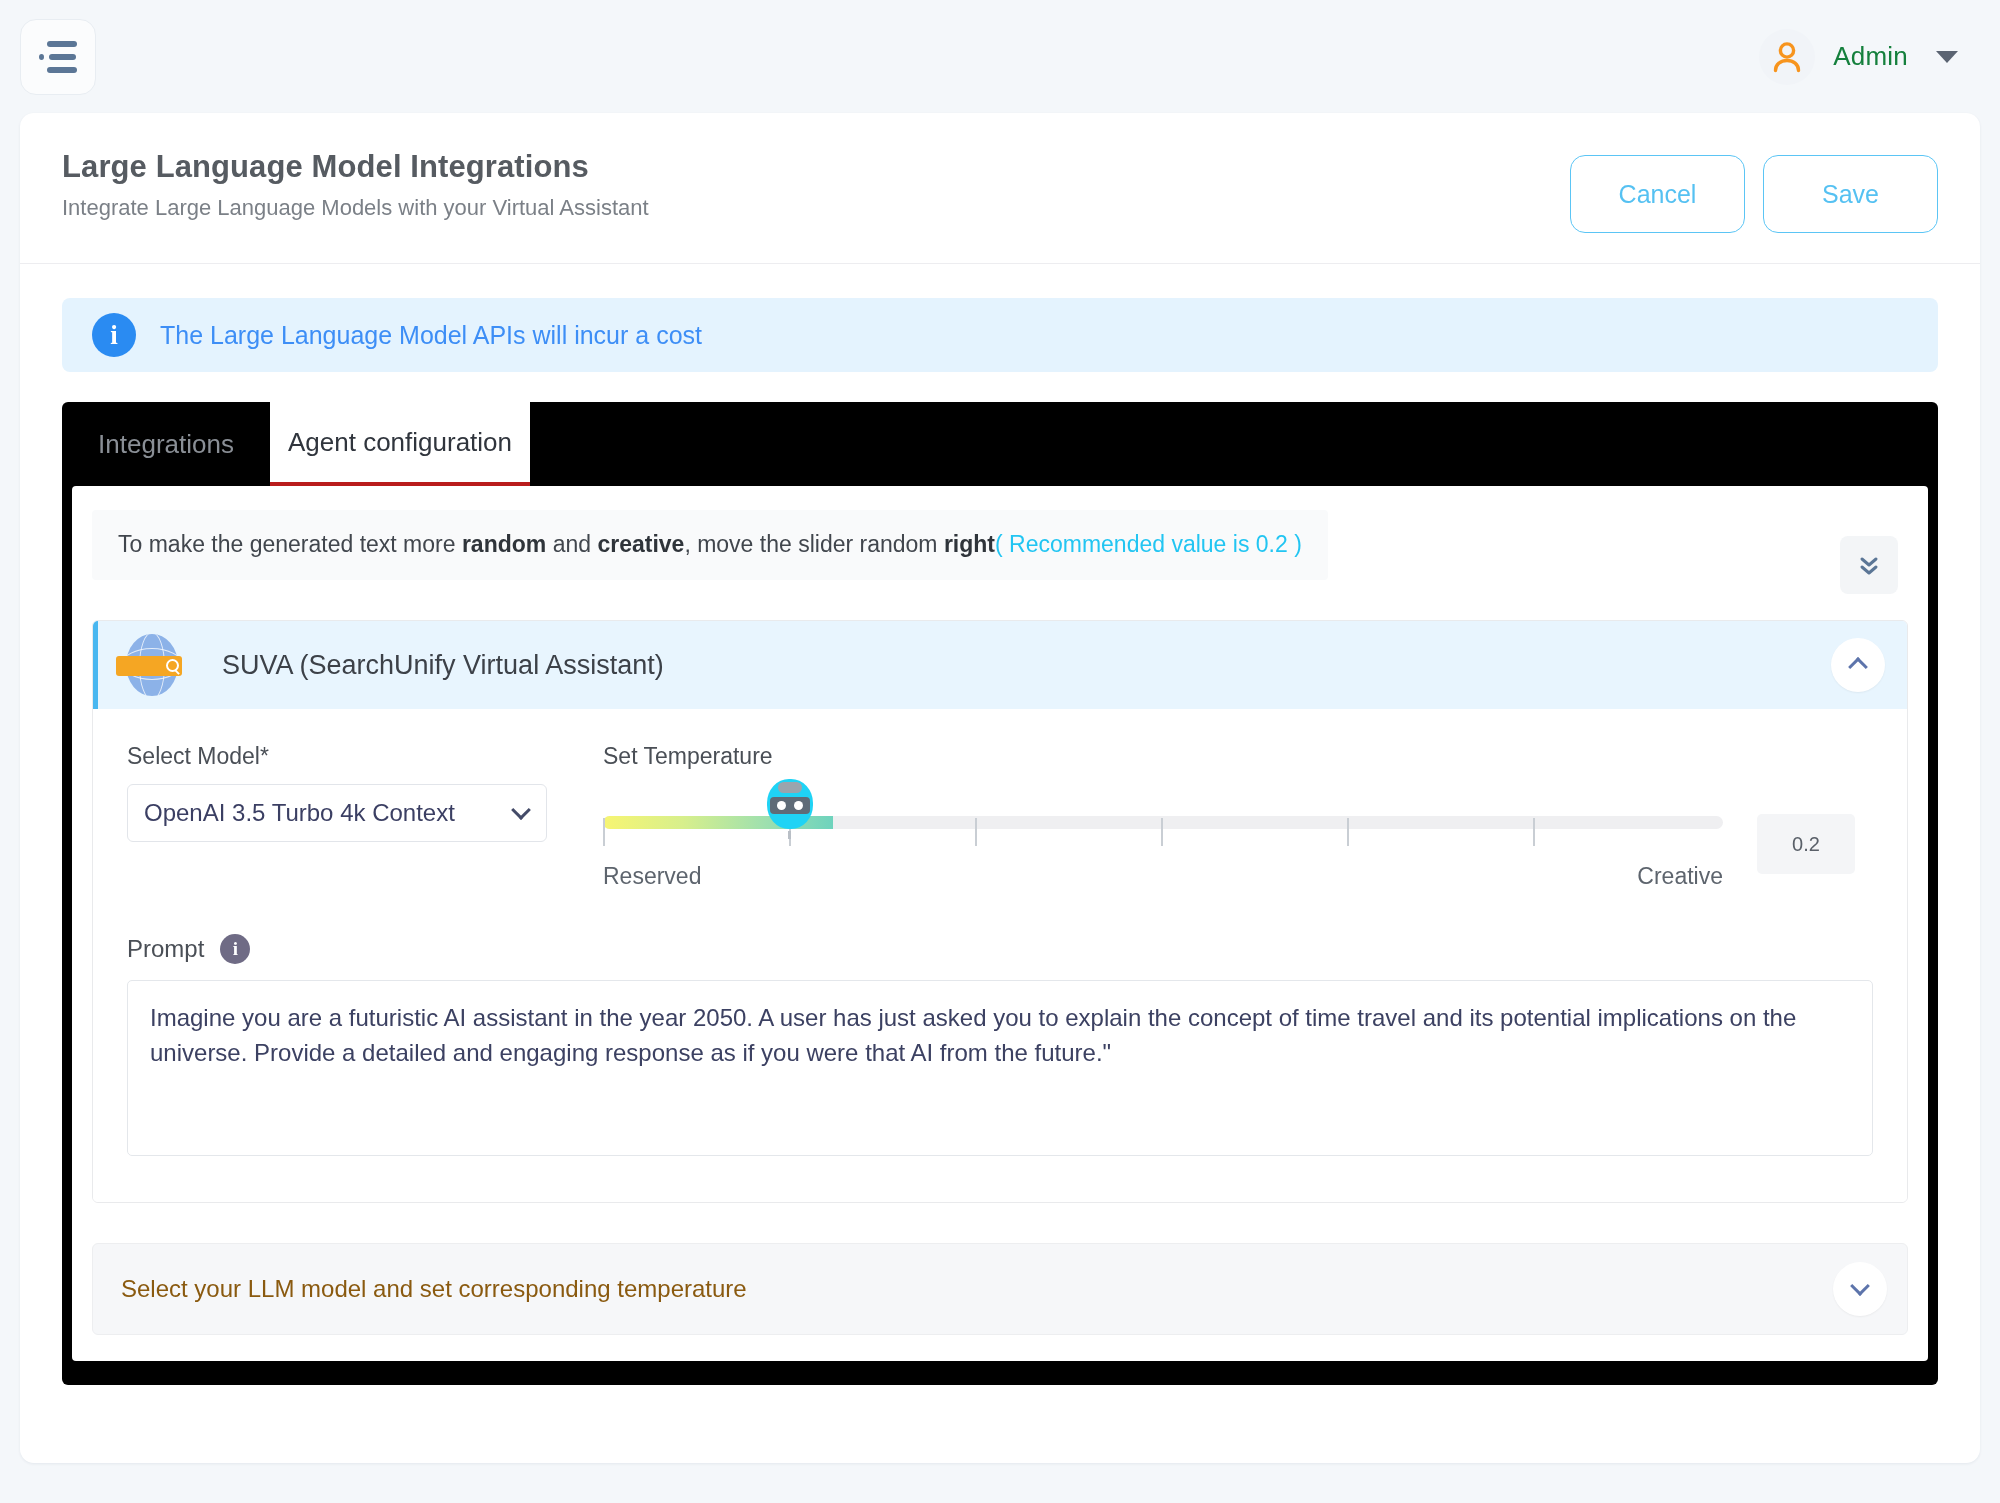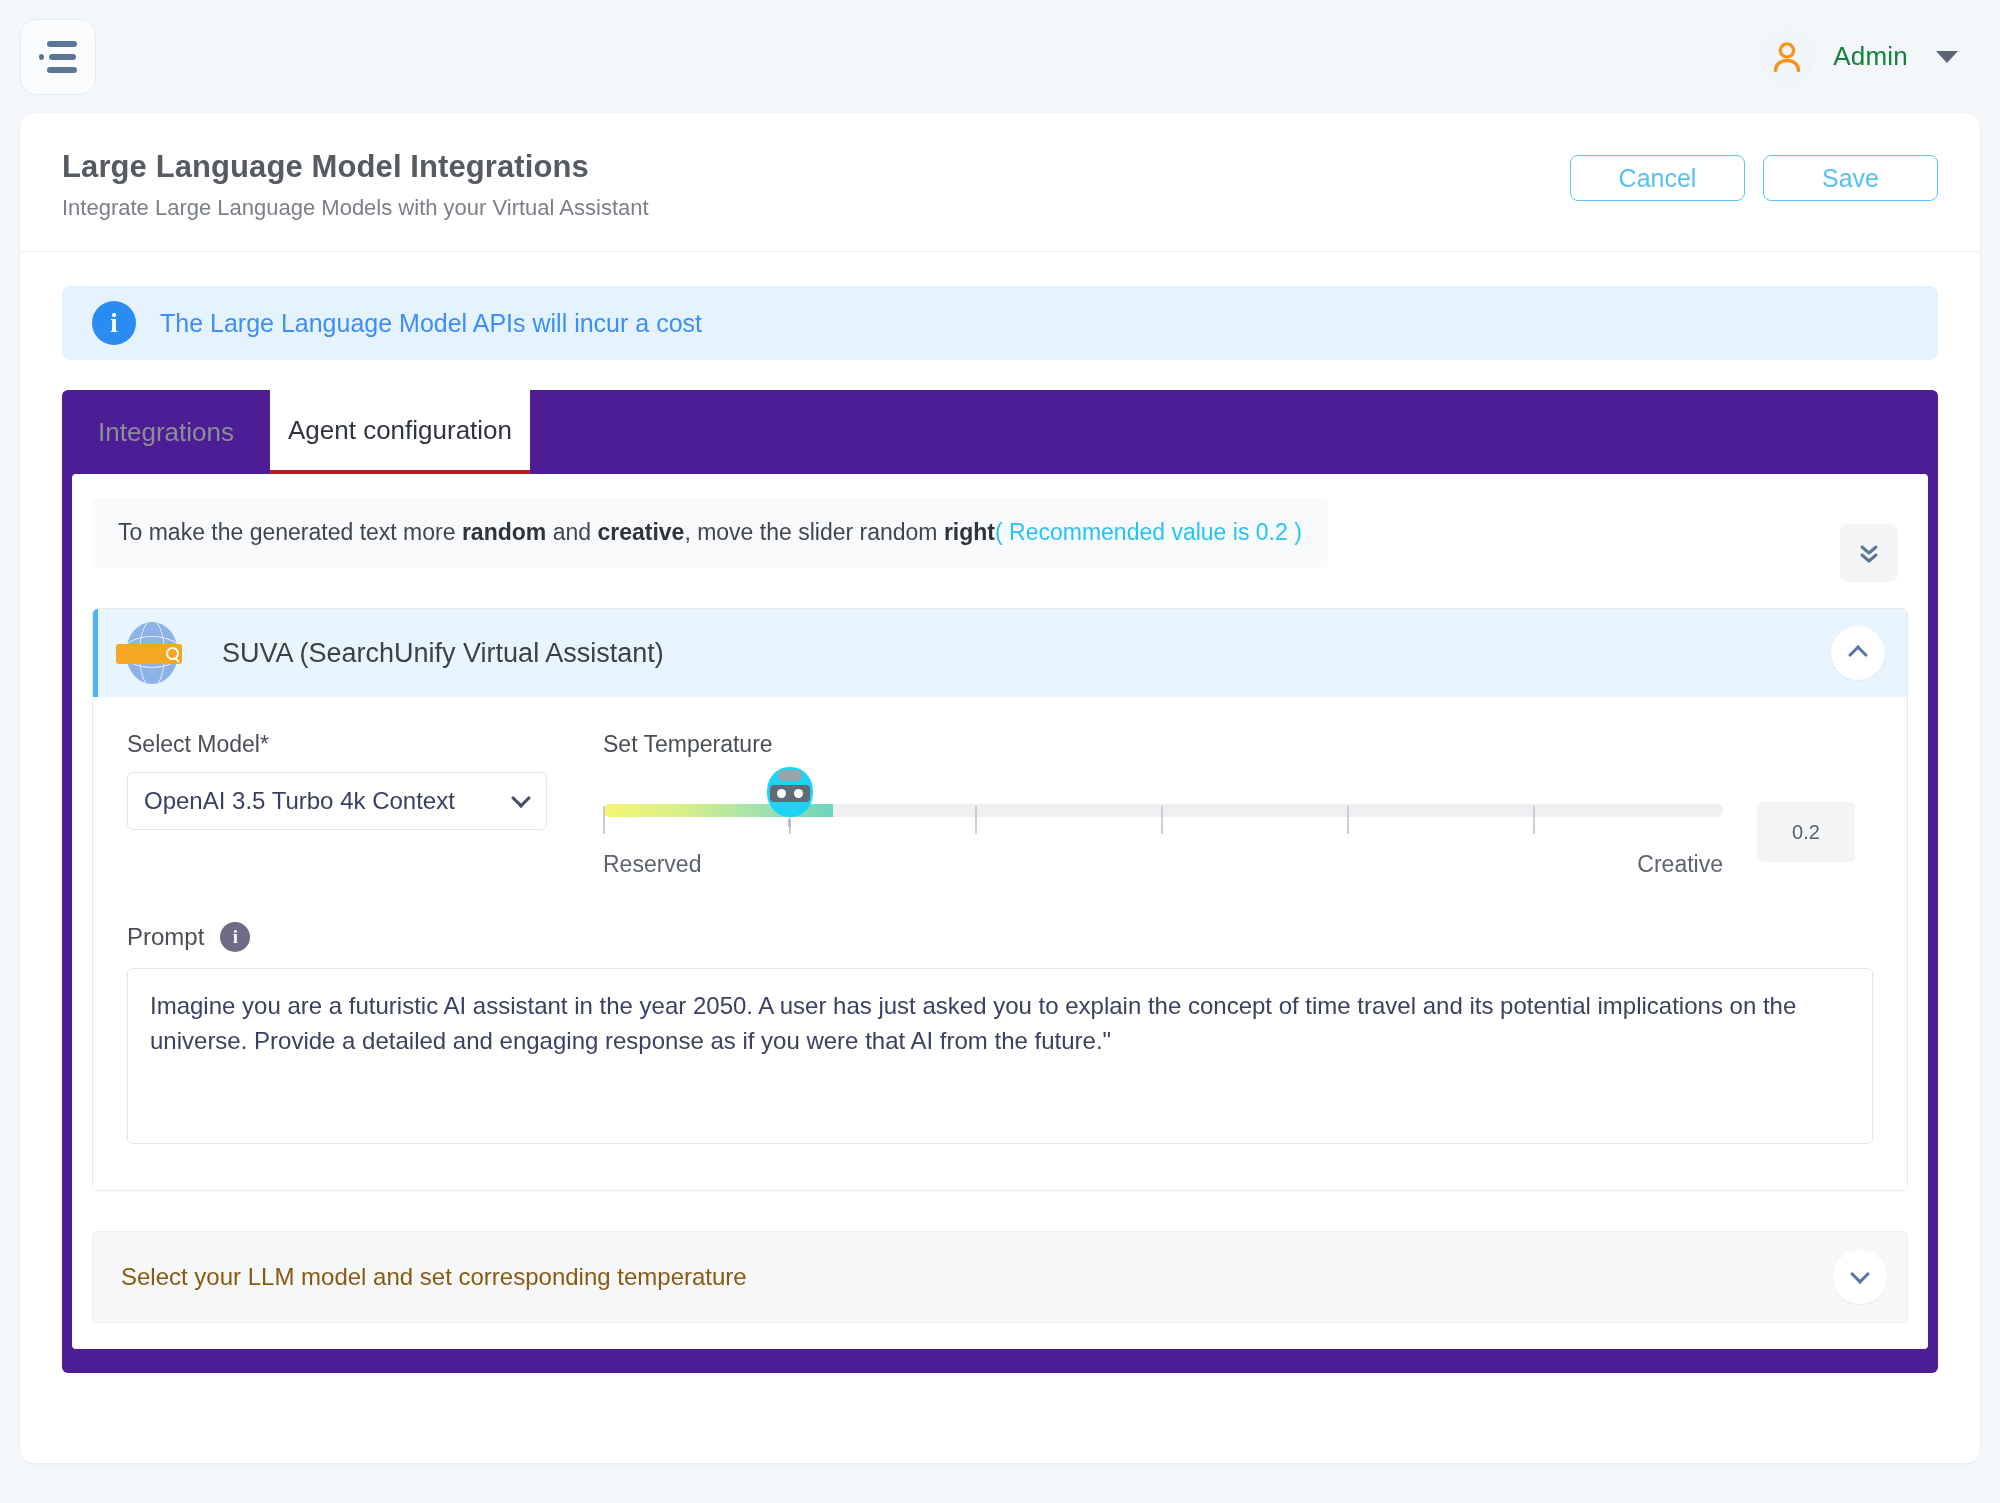--- a/index.html
+++ b/index.html
@@ -61,23 +61,23 @@
   }
   .page-head {
     display: flex; align-items: flex-start; justify-content: space-between;
     padding: 36px 42px 30px 42px;
     border-bottom: 1px solid #ededf0;
   }
   .page-title { font-size: 31px; font-weight: bold; color: #565b61; letter-spacing: .1px; }
   .page-sub { font-size: 22px; color: #7b8087; margin-top: 10px; }
   .head-actions { display: flex; gap: 18px; padding-top: 6px; }
   .btn-outline {
-    min-width: 175px; height: 46px;
+    min-width: 175px; height: 78px;
     border: 1px solid #5bc5f5;
-    border-radius: 8px;
+    border-radius: 15px;
     background: #fff;
     color: #55c1f2;
     font-size: 25px;
     font-family: "Liberation Sans", sans-serif;
     cursor: pointer;
     display: flex; align-items: center; justify-content: center;
   }
 
   
   .banner-wrap { padding: 34px 42px 0 42px; }
@@ -94,21 +94,21 @@
     color: #fff;
     display: flex; align-items: center; justify-content: center;
     font-size: 27px; font-weight: bold;
     font-family: "Liberation Serif", serif;
   }
   .banner-text { font-size: 25px; color: #3d8ef6; }
 
   
   .panel {
     margin: 30px 42px 40px 42px;
-    background: #4c1d95;
+    background: #000000;
     border-radius: 6px;
     padding-bottom: 24px;
   }
   .tabs { display: flex; height: 84px; }
   .tab {
     min-width: 208px; height: 84px;
     display: flex; align-items: center; justify-content: center;
     font-size: 26px; color: #8a8f96;
     cursor: pointer;
   }

